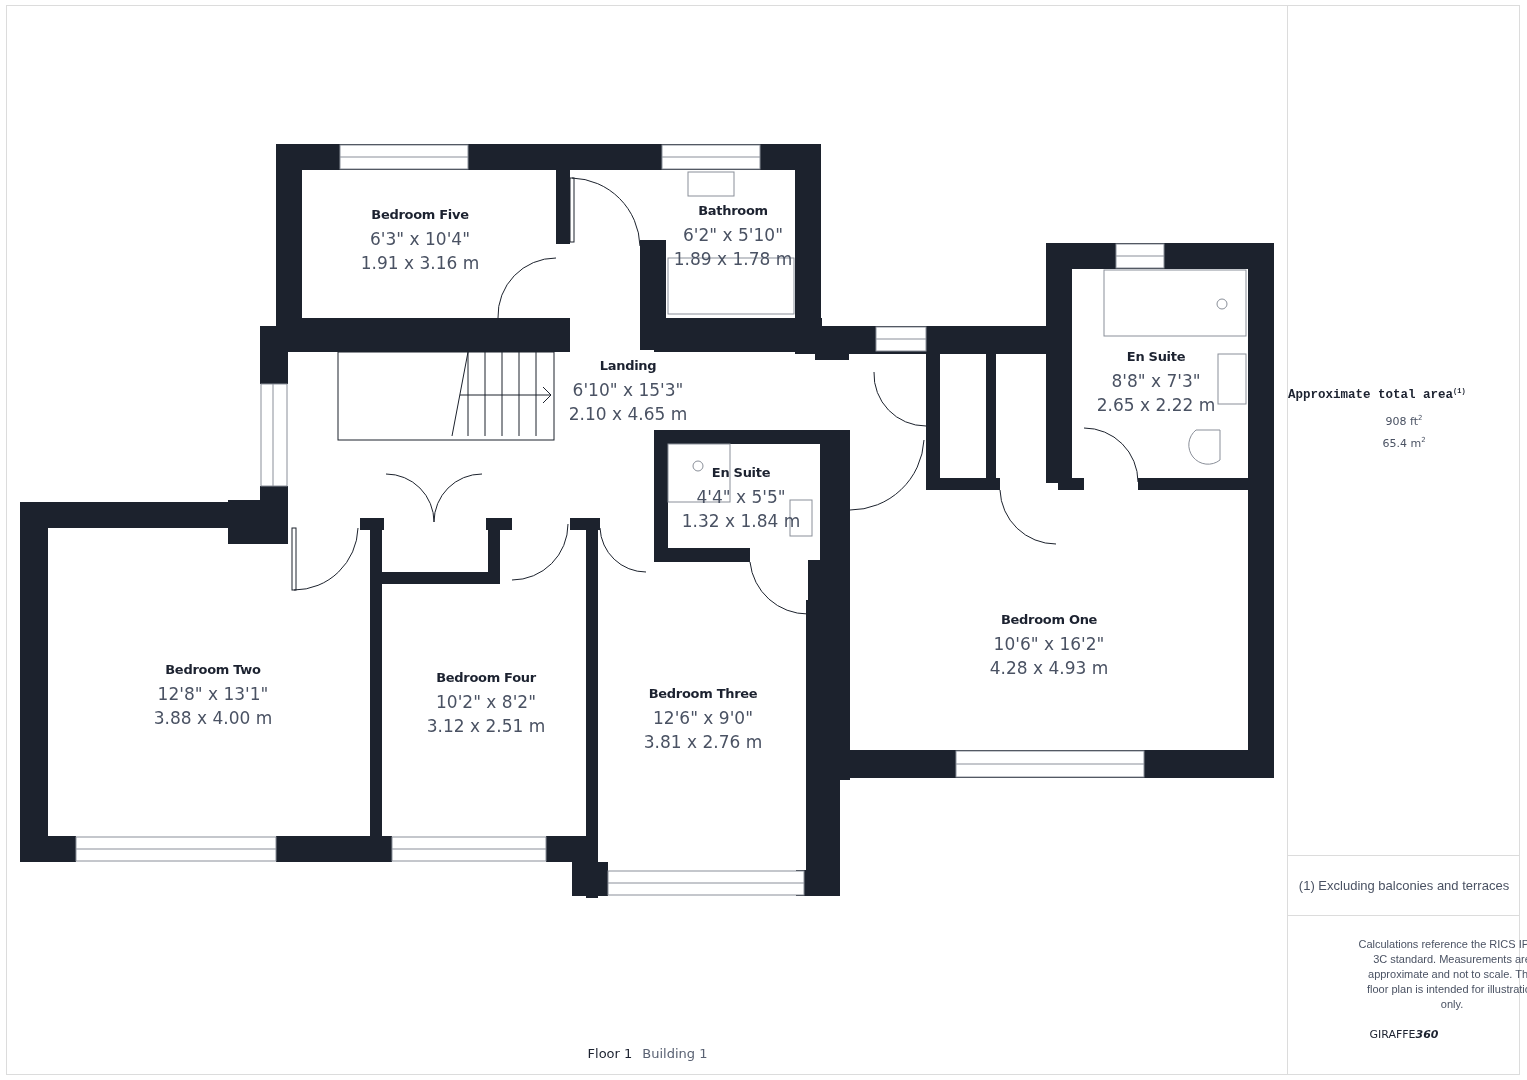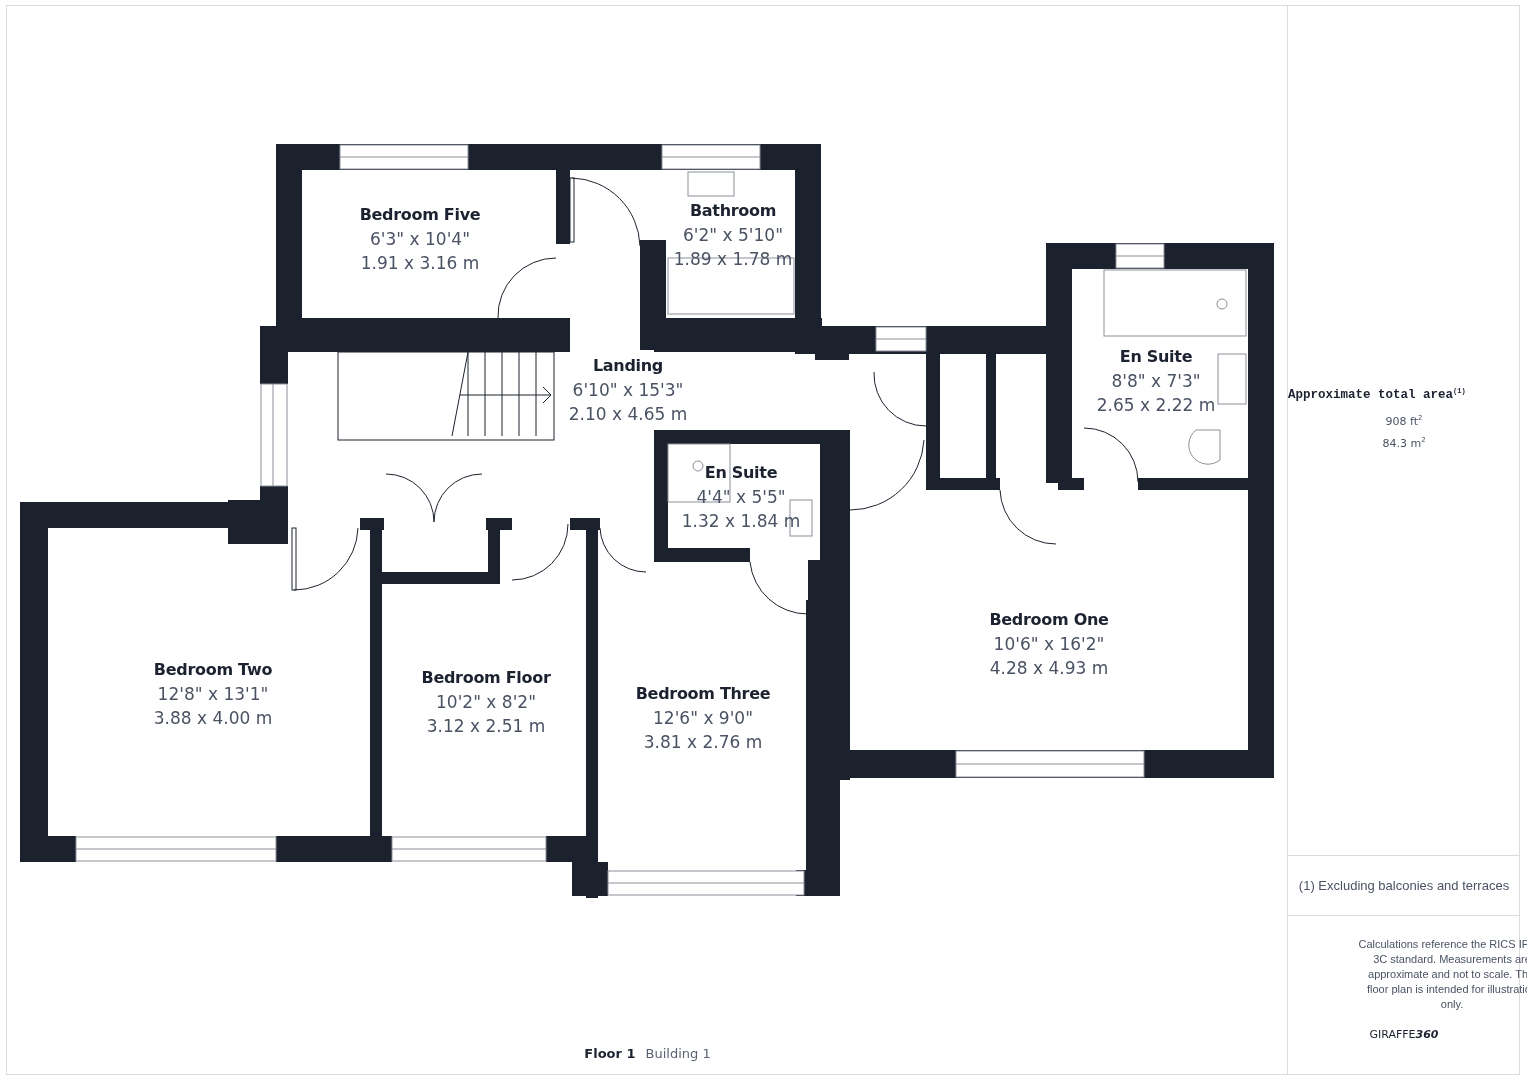--- a/index.html
+++ b/index.html
@@ -3,32 +3,32 @@
 <meta charset="utf-8">
 <style>
   html, body { margin:0; padding:0; background:#ffffff; }
   body { width:1527px; height:1080px; position:relative; overflow:hidden; font-family:"Liberation Sans", sans-serif; }
   .frame { position:absolute; left:6px; top:5px; width:1514px; height:1070px; border:1px solid #dcdcdc; box-sizing:border-box; }
   .side-divider { position:absolute; left:1287px; top:5px; width:1px; height:1070px; background:#dcdcdc; }
   .side-hr1 { position:absolute; left:1288px; top:855px; width:232px; height:1px; background:#dcdcdc; }
   .side-hr2 { position:absolute; left:1288px; top:915px; width:232px; height:1px; background:#dcdcdc; }
   .plan { position:absolute; left:0; top:0; width:1287px; height:1080px; }
   .room-label { position:absolute; transform:translateX(-50%); text-align:center; white-space:nowrap; }
-  .room-name { font-family:"DejaVu Sans", sans-serif; font-weight:bold; font-size:16px; color:#1c2230; letter-spacing:-0.3px; line-height:24px; }
+  .room-name { font-family:"DejaVu Sans", sans-serif; font-weight:bold; font-size:13px; color:#1c2230; letter-spacing:-0.3px; line-height:24px; }
   .room-dim { font-family:"DejaVu Sans", sans-serif; font-size:17px; color:#4a5263; line-height:24px; }
   .area-title { position:absolute; left:1288px; width:232px; top:387px; font-family:Liberation Mono, monospace; font-weight:bold; font-size:12.5px; color:#1c2230; }
   .area-title sup { font-size:7px; }
   .area-val { position:absolute; left:1288px; width:232px; text-align:center; font-family:"DejaVu Sans", sans-serif; font-size:11px; color:#4a5263; }
   .area-val sup { font-size:7px; }
   .footnote { position:absolute; left:1288px; width:232px; top:878px; text-align:center; font-family:"Liberation Sans", sans-serif; font-size:13px; color:#4a5263; }
   .disclaimer { position:absolute; left:1356px; width:192px; top:937px; text-align:center; font-family:"Liberation Sans", sans-serif; font-size:11px; line-height:15px; color:#4a5263; }
   .brand { position:absolute; left:1288px; width:232px; top:1028px; text-align:center; font-family:"DejaVu Sans", sans-serif; font-size:11px; color:#1c2230; }
   .brand b { font-weight:bold;font-style:italic; }
   .floor-caption { position:absolute; left:0; width:1287px; top:1046px; text-align:center; font-family:"DejaVu Sans", sans-serif; font-size:13px; }
-  .floor-caption .fl { font-weight:bold; color:#1c2230; margin-right:10px;margin-left:8px; }
+  .floor-caption .fl { font-weight:normal; color:#1c2230; margin-right:10px;margin-left:8px; }
   .floor-caption .bl { color:#5a6273; }
 </style>
 </head>
 <body>
 
 <div class="frame"></div>
 <div class="side-divider"></div>
 <div class="side-hr1"></div>
 <div class="side-hr2"></div>
 
@@ -175,38 +175,38 @@
   <div class="room-name">Bedroom One</div>
   <div class="room-dim">10'6" x 16'2"</div>
   <div class="room-dim">4.28 x 4.93 m</div>
 </div>
 <div class="room-label" style="left:213px; top:658px;">
   <div class="room-name">Bedroom Two</div>
   <div class="room-dim">12'8" x 13'1"</div>
   <div class="room-dim">3.88 x 4.00 m</div>
 </div>
 <div class="room-label" style="left:486px; top:666px;">
-  <div class="room-name">Bedroom Floor</div>
+  <div class="room-name">Bedroom Four</div>
   <div class="room-dim">10'2" x 8'2"</div>
   <div class="room-dim">3.12 x 2.51 m</div>
 </div>
 <div class="room-label" style="left:703px; top:682px;">
   <div class="room-name">Bedroom Three</div>
   <div class="room-dim">12'6" x 9'0"</div>
   <div class="room-dim">3.81 x 2.76 m</div>
 </div>
 
 <div class="area-title">
   <span>Approximate total area</span><sup>(1)</sup>
 </div>
 <div class="area-val" style="top:414px;">
   <span>908 ft</span><sup>2</sup>
 </div>
 <div class="area-val" style="top:436px;">
-  <span>84.3 m</span><sup>2</sup>
+  <span>65.4 m</span><sup>2</sup>
 </div>
 <div class="footnote">(1) Excluding balconies and terraces</div>
 <div class="disclaimer">Calculations reference the RICS IPMS 3C standard. Measurements are approximate and not to scale. This floor plan is intended for illustration only.</div>
 <div class="brand">
   <span>GIRAFFE</span><b>360</b>
 </div>
 
 <div class="floor-caption">
   <span class="fl">Floor 1</span><span class="bl">Building 1</span>
 </div>

